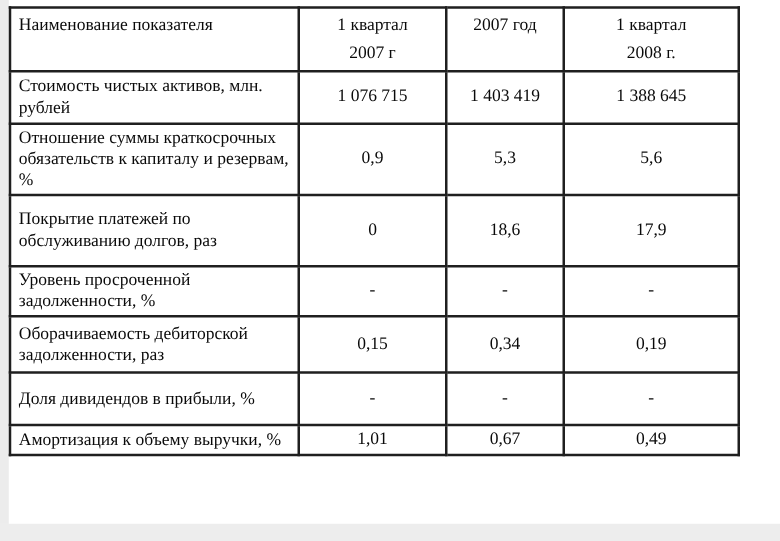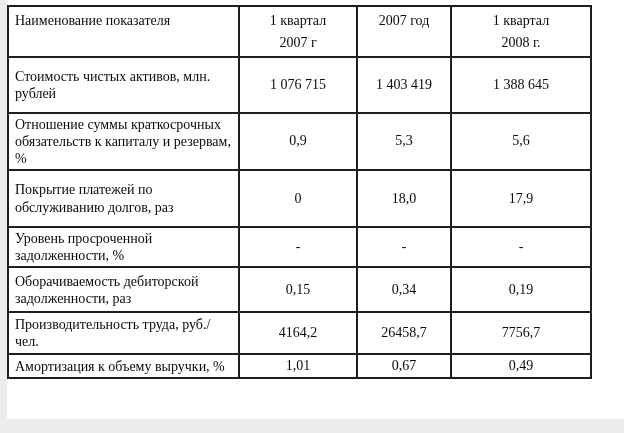--- a/index.html
+++ b/index.html
@@ -66,21 +66,21 @@
     vertical-align: middle;
     padding: 2px 6px 2px 6px;
     line-height: 1.22;
   }
   td.val-cell {
     text-align: center;
     vertical-align: middle;
     white-space: nowrap;
     padding: 2px 2px;
   }
-  tbody tr:nth-child(1) { height: 56px; border-radius: 16px; }
+  tbody tr:nth-child(1) { height: 42px; border-radius: 16px; }
   tbody tr:nth-child(2) { height: 46px; }
   tbody tr:nth-child(3) { height: 57px; }
   tbody tr:nth-child(4) { height: 36px; }
   tbody tr:nth-child(5) { height: 45px; }
   tbody tr:nth-child(6) { height: 42px; }
   tbody tr:nth-child(7) { height: 24px; }
   tbody tr:nth-child(8) { height: 32px; }
   tbody tr:nth-child(9) { height: 24px; }
 </style>
 </head>
@@ -116,40 +116,40 @@
   </tr>
         <tr>
     <td class="name-cell">Отношение суммы краткосрочных обязательств к капиталу и резервам, %</td>
     <td class="val-cell">0,9</td>
     <td class="val-cell">5,3</td>
     <td class="val-cell">5,6</td>
   </tr>
         <tr>
     <td class="name-cell">Покрытие платежей по обслуживанию долгов, раз</td>
     <td class="val-cell">0</td>
-    <td class="val-cell">18,0</td>
+    <td class="val-cell">18,6</td>
     <td class="val-cell">17,9</td>
   </tr>
         <tr>
     <td class="name-cell">Уровень просроченной задолженности, %</td>
     <td class="val-cell">-</td>
     <td class="val-cell">-</td>
     <td class="val-cell">-</td>
   </tr>
         <tr>
     <td class="name-cell">Оборачиваемость дебиторской задолженности, раз</td>
     <td class="val-cell">0,15</td>
     <td class="val-cell">0,34</td>
     <td class="val-cell">0,19</td>
   </tr>
         <tr>
-    <td class="name-cell">Производительность труда, руб./чел.</td>
-    <td class="val-cell">4164,2</td>
-    <td class="val-cell">26458,7</td>
-    <td class="val-cell">7756,7</td>
+    <td class="name-cell">Доля дивидендов в прибыли, %</td>
+    <td class="val-cell">-</td>
+    <td class="val-cell">-</td>
+    <td class="val-cell">-</td>
   </tr>
         <tr>
     <td class="name-cell">Амортизация к объему выручки, %</td>
     <td class="val-cell">1,01</td>
     <td class="val-cell">0,67</td>
     <td class="val-cell">0,49</td>
   </tr>
       </tbody>
   </table>
 </div>

